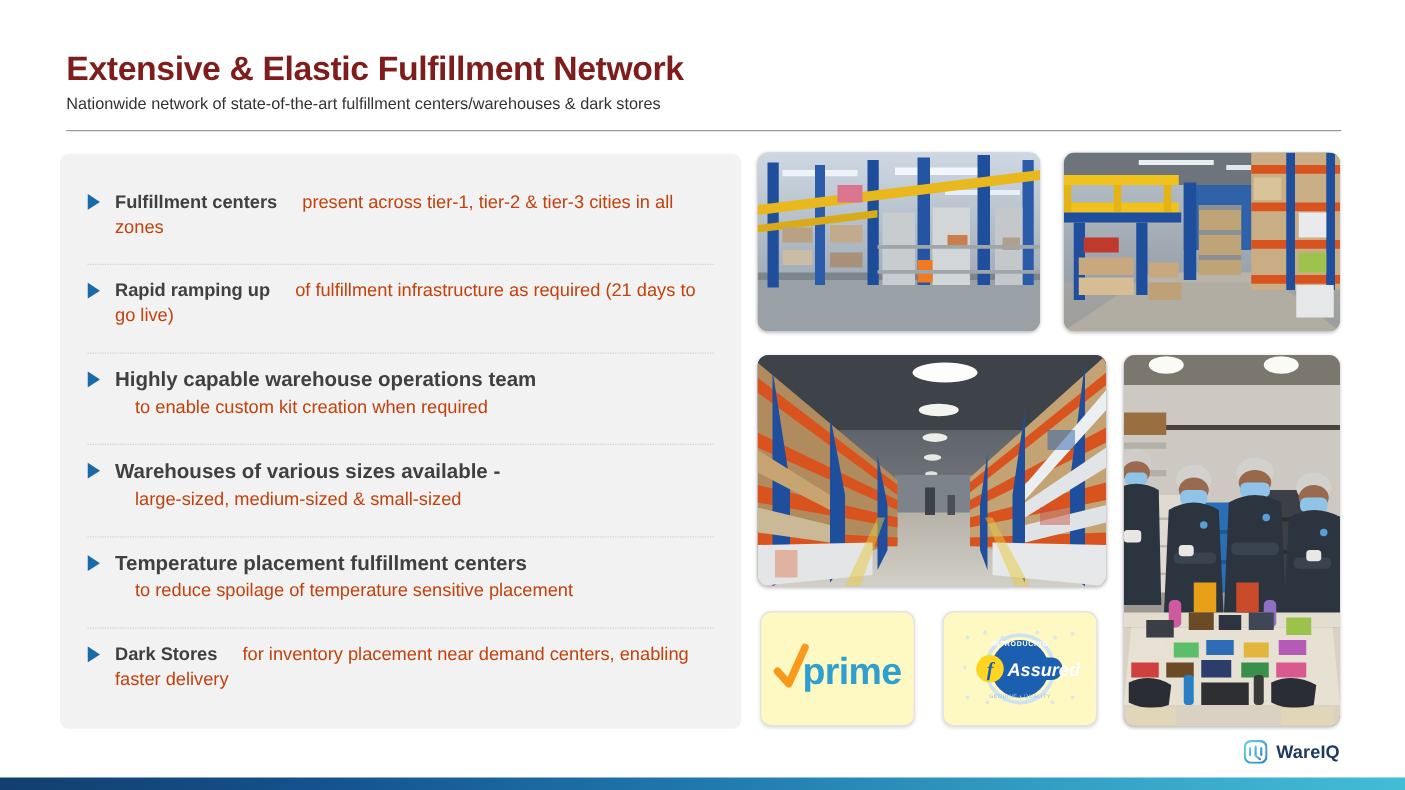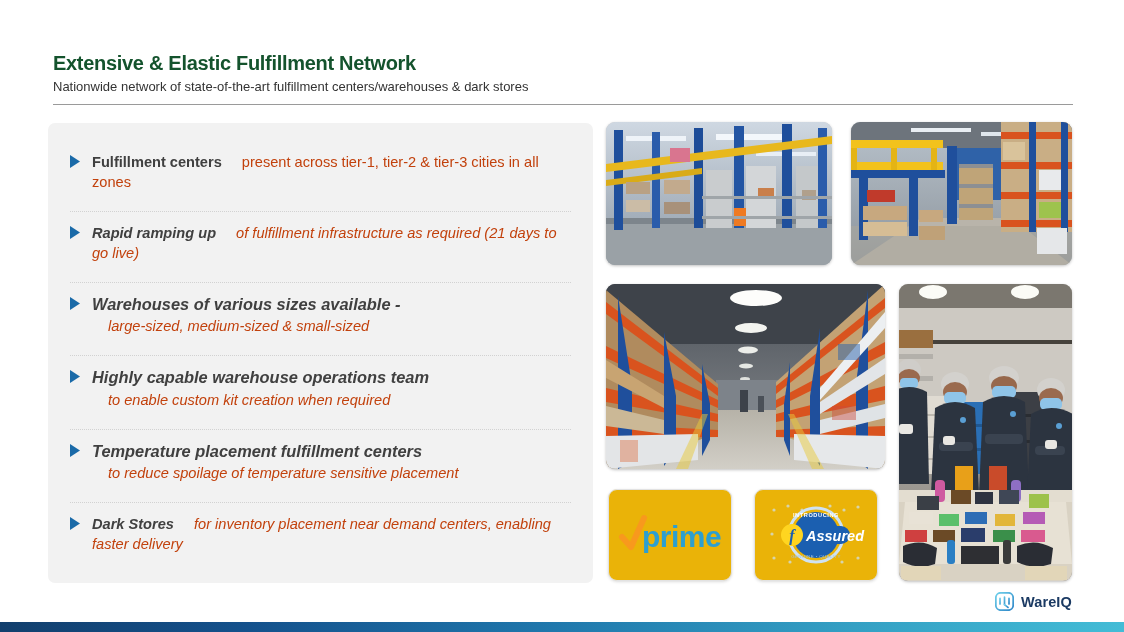--- a/index.html
+++ b/index.html
@@ -9,26 +9,25 @@
     height: 632px;
     background: #ffffff;
     font-family: "Liberation Sans", sans-serif;
     overflow: hidden;
     position: relative;
   }
 
   
   .header { position: absolute; left: 53px; top: 40px; width: 1020px; }
   .slide-title {
-    font-size: 20px;
+    font-size: 27px;
     font-weight: bold;
-    color: #14532d;
+    color: #7f1d1d;
     letter-spacing: -0.3px;
     line-height: 1.15;
-    margin-top: 12px;
   }
   .slide-subtitle {
     font-size: 13px;
     color: #333333;
     margin-top: 4px;
     line-height: 1.3;
   }
   .title-rule {
     position: absolute;
     left: 53px;
@@ -49,21 +48,21 @@
     border-radius: 7px;
     padding: 18px 22px 10px 22px;
   }
   .bullet-list { display: flex; flex-direction: column; height: 100%; }
   .bullet-item {
     display: flex;
     align-items: flex-start;
     padding: 11px 0 11px 0;
     flex: 1 1 auto;
   }
-  .bullet-item + .bullet-item { border-top: 1px dotted #d2d2d2; font-style: italic; }
+  .bullet-item + .bullet-item { border-top: 1px dotted #d2d2d2; }
   .bullet-marker {
     flex: 0 0 auto;
     width: 22px;
     padding-top: 3px;
     font-size: 13px;
     color: #1a6aa8;
     line-height: 1;
   }
   .bullet-marker svg { display: block; }
   .bullet-text {
@@ -95,21 +94,21 @@
   .photo svg { display: block; width: 100%; height: 100%; }
 
   #photo-1 { left: 606px; top: 122px; width: 226px; height: 143px; }
   #photo-2 { left: 851px; top: 122px; width: 221px; height: 143px; }
   #photo-3 { left: 606px; top: 284px; width: 279px; height: 185px; }
   #photo-4 { left: 899px; top: 284px; width: 173px; height: 297px; }
 
   
   .badge-card {
     position: absolute;
-    background: #eab308;
+    background: #fef9c3;
     border: 1px solid #e2e2e2;
     border-radius: 9px;
     box-shadow: 0 1px 3px rgba(0,0,0,0.14);
     display: flex;
     align-items: center;
     justify-content: center;
   }
   #badge-prime   { left: 608px; top: 489px; width: 124px; height: 92px; }
   #badge-assured { left: 754px; top: 489px; width: 124px; height: 92px; }
   .badge-card svg { display: block; }
@@ -177,32 +176,32 @@
       </span>
     </div>
 
     <div class="bullet-item">
       <span class="bullet-marker">
         <svg width="11" height="13" viewBox="0 0 11 13">
             <polygon points="0,0 10,6.5 0,13" fill="#1a6aa8"></polygon>
           </svg>
       </span>
       <span class="bullet-text stacked">
-        <span class="lead">Warehouses of various sizes available -</span><span class="rest">large-sized, medium-sized &amp; small-sized</span>
+        <span class="lead">Highly capable warehouse operations team</span><span class="rest">to enable custom kit creation when required</span>
       </span>
     </div>
 
     <div class="bullet-item">
       <span class="bullet-marker">
         <svg width="11" height="13" viewBox="0 0 11 13">
             <polygon points="0,0 10,6.5 0,13" fill="#1a6aa8"></polygon>
           </svg>
       </span>
       <span class="bullet-text stacked">
-        <span class="lead">Highly capable warehouse operations team</span><span class="rest">to enable custom kit creation when required</span>
+        <span class="lead">Warehouses of various sizes available -</span><span class="rest">large-sized, medium-sized &amp; small-sized</span>
       </span>
     </div>
 
     <div class="bullet-item">
       <span class="bullet-marker">
         <svg width="11" height="13" viewBox="0 0 11 13">
             <polygon points="0,0 10,6.5 0,13" fill="#1a6aa8"></polygon>
           </svg>
       </span>
       <span class="bullet-text stacked">

